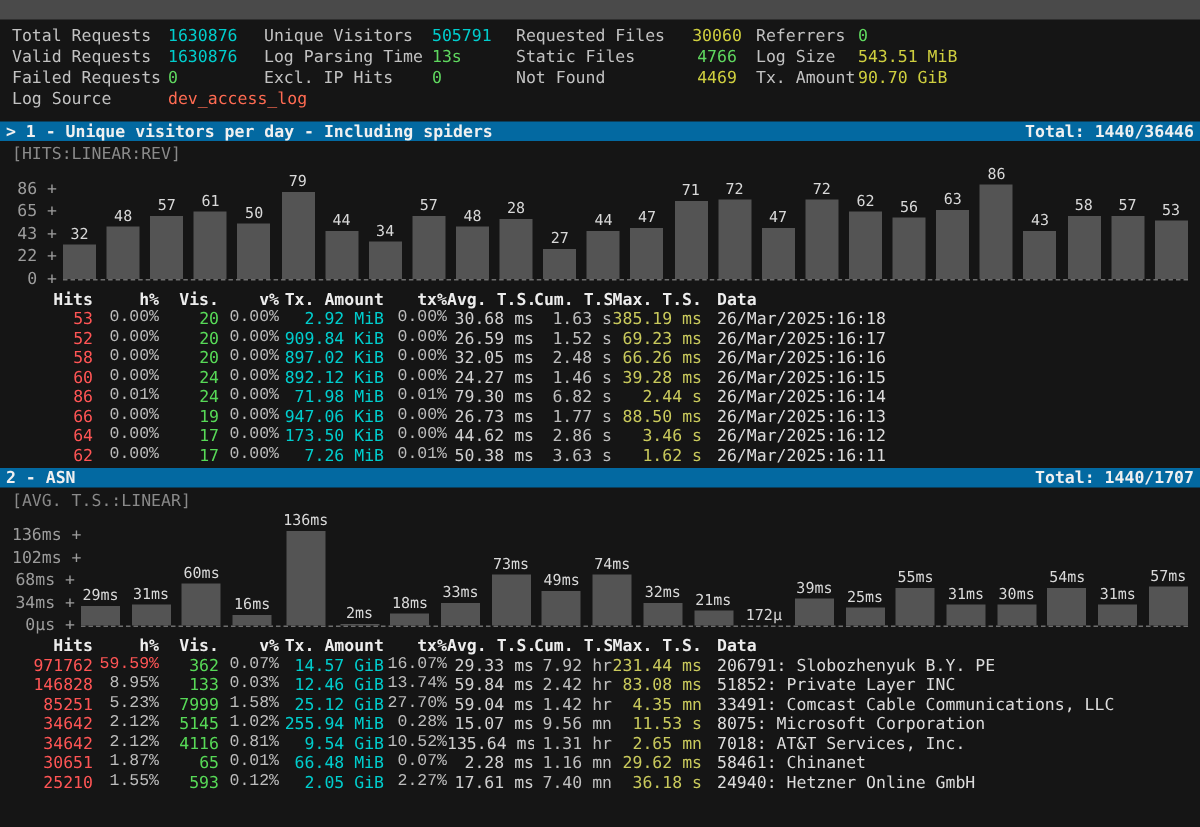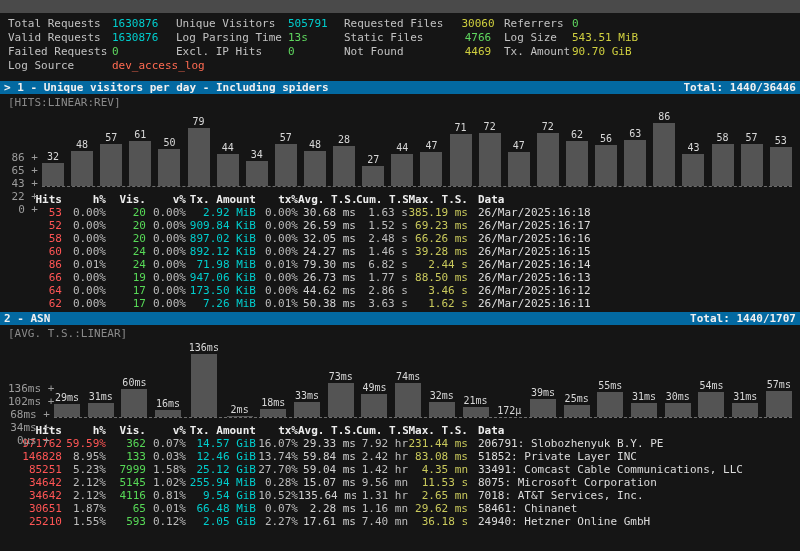--- a/index.html
+++ b/index.html
@@ -30,41 +30,41 @@
     display:flex; justify-content:space-between;
     background:#0369a1; color:#f0f0f0; font-weight:bold;
     padding:0 4px; height:13px; margin-top:2px; white-space:nowrap;
   }
   .chart-label { color:#8a8a8a; padding:2px 8px 0; }
   .chart { position:relative; margin:2px 8px 4px; padding-left:34px; }
   #chart2.chart { padding-left:46px; }
   .yaxis {
     position:absolute; left:0; top:8px; bottom:-5px;
     display:flex; flex-direction:column; justify-content:space-between;
-    text-align:right; color:#9c9c9c; white-space:nowrap;margin-top:32px;
+    text-align:right; color:#9c9c9c; white-space:nowrap;
   }
   #chart1 .yaxis { width:30px; }
   #chart2 .yaxis { width:42px; }
   .bars {
     display:flex; justify-content:space-between; align-items:flex-end;
     height:76px; border-bottom:1px dashed #6e6e6e;
   }
   .barwrap { display:flex; flex-direction:column; align-items:center; }
   .barlabel { font-size:10px; color:#d8d8d8; white-space:nowrap; line-height:13px; }
   .bar { background:#545454; }
   #chart1 .bar { width:22px; }
   #chart2 .bar { width:26px; }
   .tbl { padding:2px 6px 0; margin-top:4px; }
   .trow { height:13px; white-space:nowrap; }
   .cell { display:inline-block; text-align:right; overflow:hidden; vertical-align:top; }
   .w0{width:56px}.w1{width:44px}.w2{width:40px}.w3{width:40px}.w4{width:70px}
   .w5{width:42px}.w6{width:58px}.w7{width:52px}.w8{width:60px}
   .w9{width:auto;text-align:left;padding-left:10px}
   .thead .cell { color:#ededed; font-weight:bold; }
-  .c-pct  { color:#bdbdbd; }
+  .c-pct  { color:#bdbdbd;font-family:Liberation Mono, monospace; }
   .c-vis  { color:#57d957; }
   .c-tx   { color:#00cdcd; }
   .c-avg  { color:#d0d0d0; }
   .c-cum  { color:#bdbdbd; }
   .c-max  { color:#c9c95c; }
   .c-data { color:#dcdcdc; }
   .c-hits { color:#ff5555; }
 </style>
 </head>
 <body>

